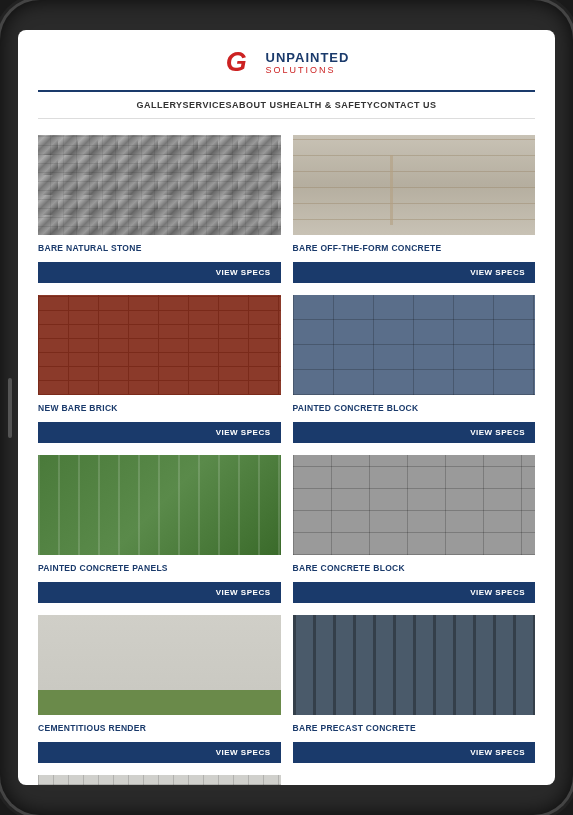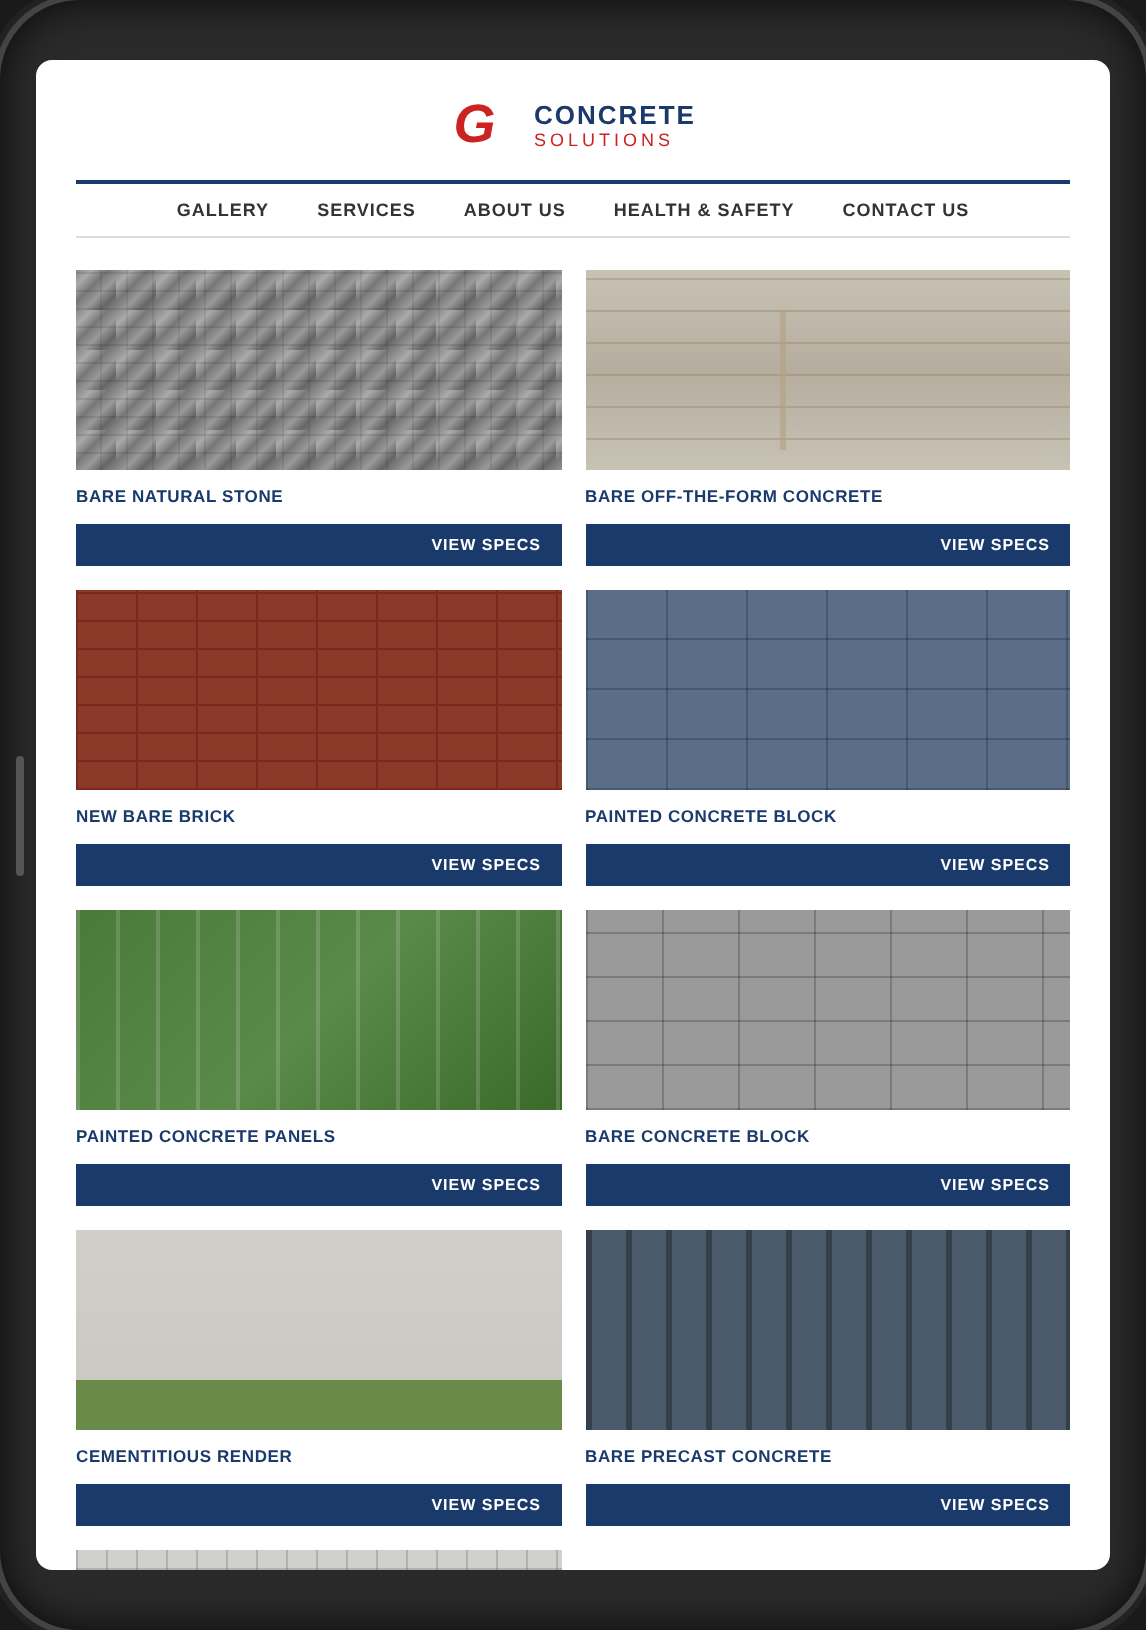--- a/index.html
+++ b/index.html
@@ -84,21 +84,21 @@
       height: 36px;
       margin-right: 4px;
     }
 
     nav {
       border-top: 2px solid #1a3a6b;
       border-bottom: 1px solid #ddd;
       padding: 6px 0;
       display: flex;
       justify-content: center;
-      gap: 24px;
+      gap: 0;
       flex-wrap: wrap;
     }
 
     .nav-item {
       font-size: 9px;
       font-weight: 700;
       color: #333;
       text-transform: uppercase;
       letter-spacing: 0.5px;
       cursor: pointer;
@@ -315,21 +315,21 @@
 <div class="tablet-frame">
   <div class="screen">
 
     <div class="site-header">
       <div class="logo-container">
 
         <svg class="logo-icon" viewBox="0 0 40 40" xmlns="http://www.w3.org/2000/svg">
           <text x="2" y="30" font-size="30" font-weight="900" font-style="italic" fill="#cc2222">G</text>
         </svg>
         <div class="logo-text">
-          <span class="logo-graffiti">CONCRETE</span>
+          <span class="logo-graffiti">UNPAINTED</span>
           <span class="logo-solutions">SOLUTIONS</span>
         </div>
       </div>
 
       <nav>
         <a class="nav-item">GALLERY</a>
         <a class="nav-item">SERVICES</a>
         <a class="nav-item">ABOUT US</a>
         <a class="nav-item">HEALTH &amp; SAFETY</a>
         <a class="nav-item">CONTACT US</a>

